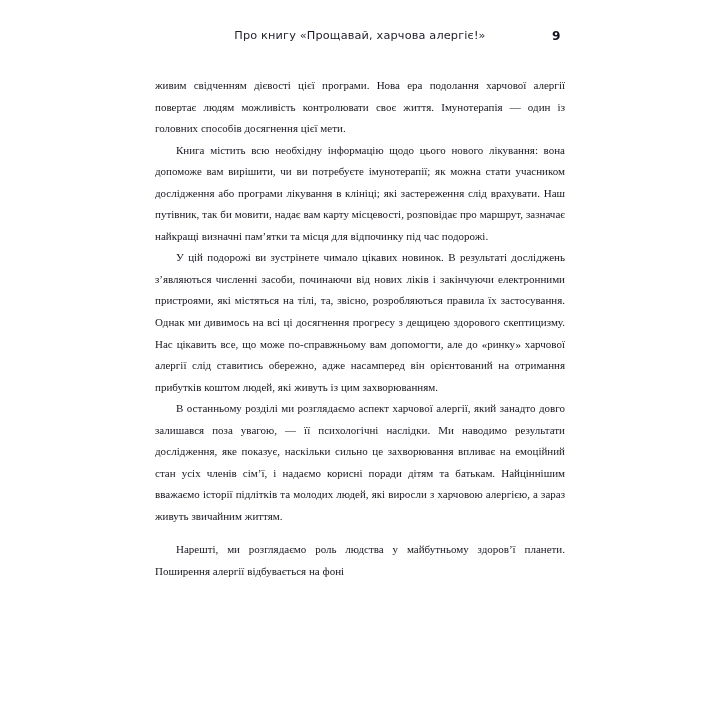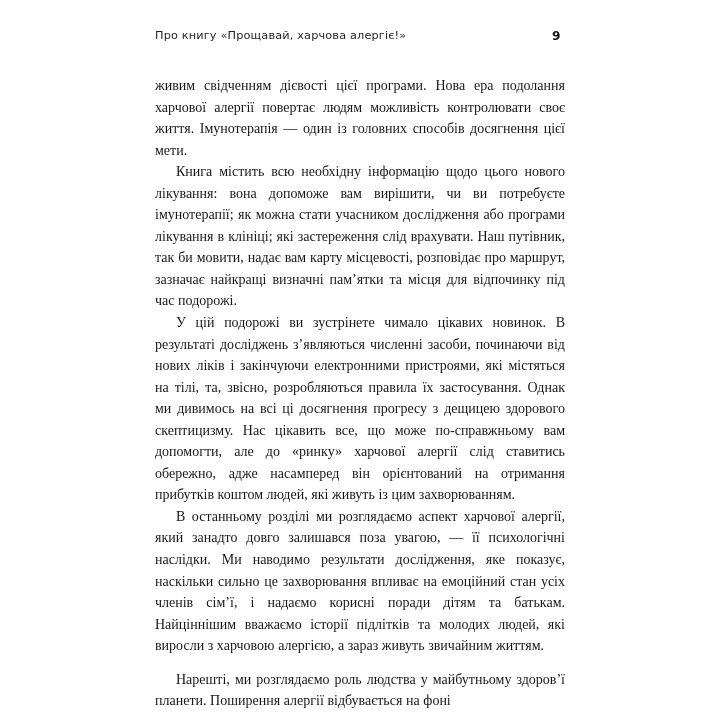--- a/index.html
+++ b/index.html
@@ -27,20 +27,21 @@
 
   
   .running-head {
     position: absolute;
     left: 155px;
     right: 155px;
     top: 30px;
     height: 18px;
     display: flex;
     align-items: baseline;
+    justify-content: center;
   }
 
   .running-head-title {
     font-family: "DejaVu Sans", "Liberation Sans", sans-serif;
     font-size: 11.3px;
     letter-spacing: 0.15px;
     color: #1d1d2b;
     white-space: nowrap;
     line-height: 1;
   }
@@ -64,21 +65,21 @@
     left: 155px;
     top: 75px;
     width: 410px;
   }
 
   .para {
     margin: 0;
     text-indent: 21px;
     text-align: justify;
     text-justify: inter-word;
-    font-size: 14px;
+    font-size: 11px;
     line-height: 21.55px;
     color: #16161f;
     hyphens: manual;
     word-spacing: 0.1px;
   }
 
   .para.first {
     text-indent: 0;
   }
 

